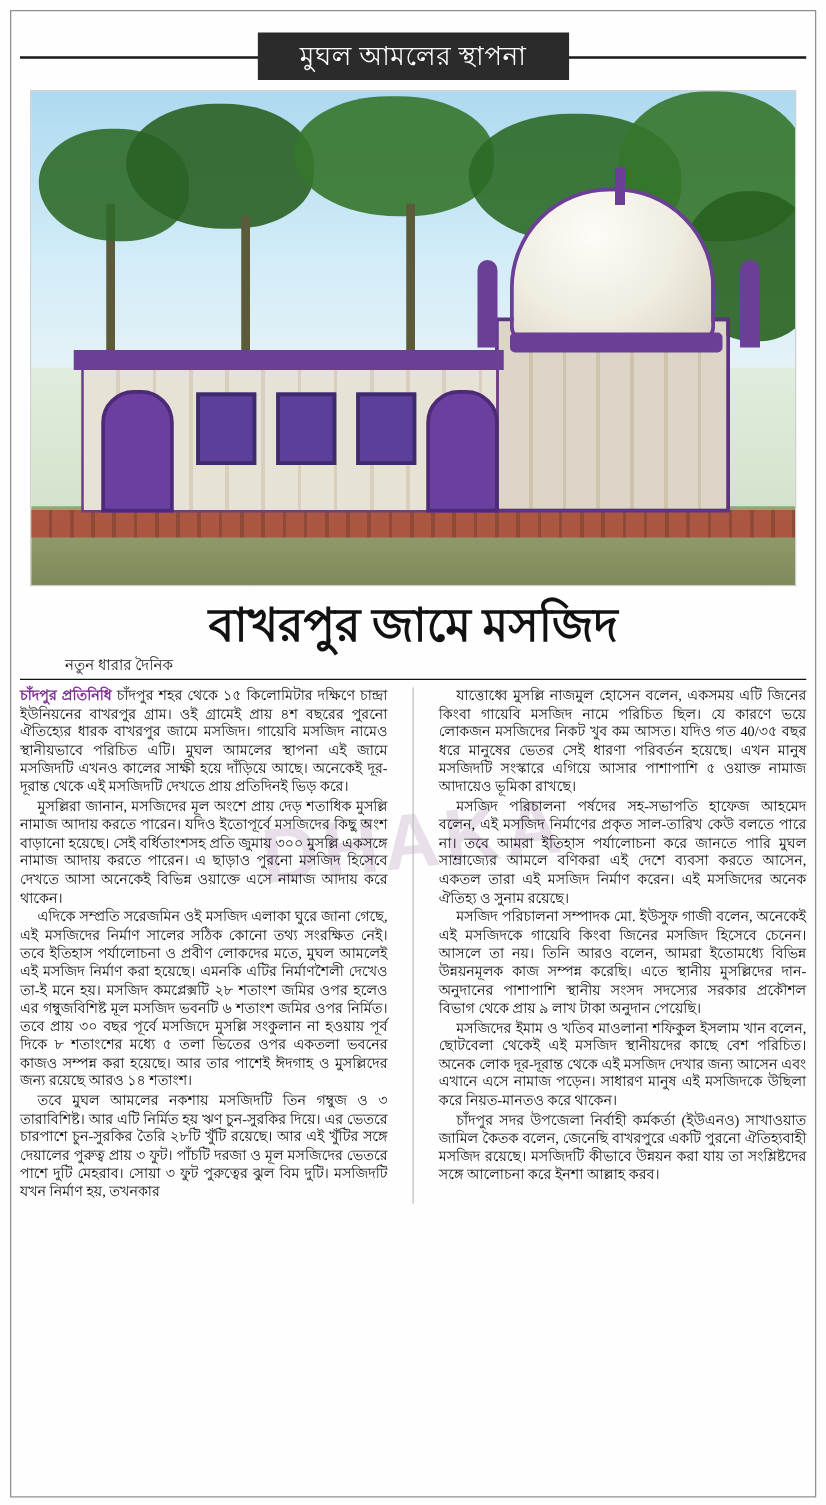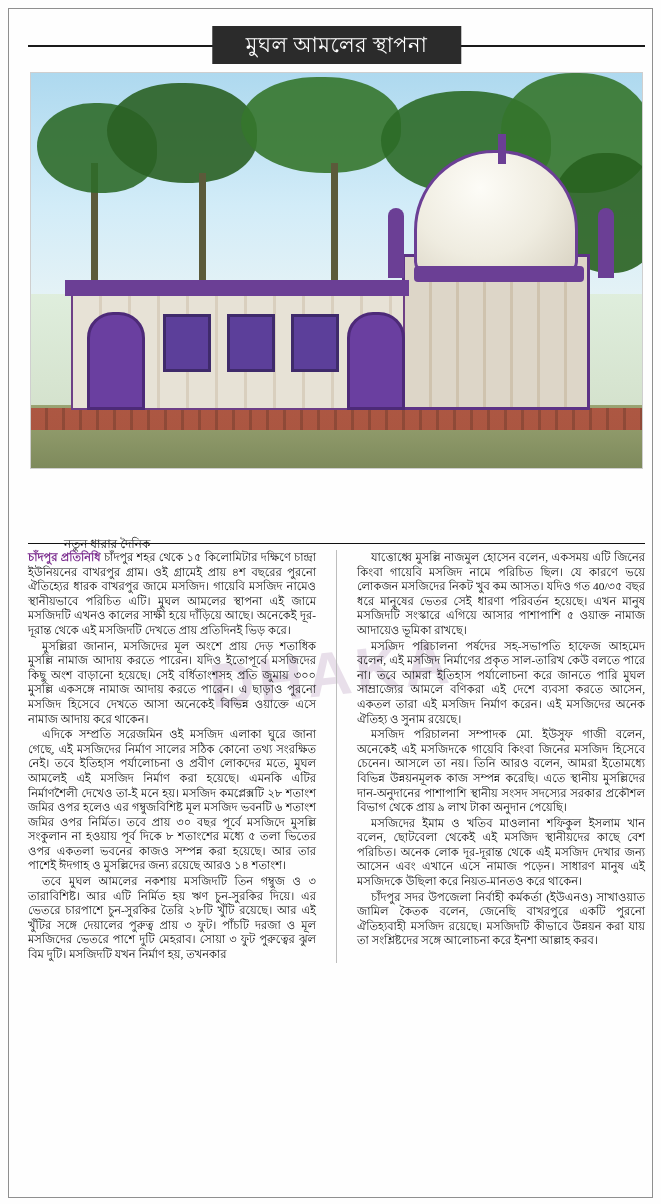--- a/index.html
+++ b/index.html
@@ -15,21 +15,21 @@
     position: relative;
     overflow: hidden;
   }
   .page {
     position: absolute;
     left: 0; top: 0;
     width: 661px;
     height: 1204px;
     background: #fefefe;
     box-sizing: border-box;
-    padding: 18px 16px 10px 28px;
+    padding: 18px 16px 10px 16px;
   }
   
   .banner-wrap {
     position: relative;
     height: 40px;
     margin: 8px 0 6px 0;
   }
   .banner-rule {
     position: absolute;
     left: 0; right: 0;
@@ -161,21 +161,21 @@
   .masthead-title {
     font-size: 37px;
     line-height: 46px;
     font-weight: bold;
     font-family: "Liberation Serif", serif;
     color: #111;
   }
   .masthead-sub {
     position: absolute;
     left: 36px;
-    top: 56px;
+    top: 44px;
     font-size: 12px;
     color: #222;
   }
   .hr-thin {
     border: none;
     border-top: 1px solid #111;
     margin: 2px 0 6px 0;
   }
   
   .watermark {
@@ -268,20 +268,21 @@
     <div class="wall"></div>
     <div class="porch-roof"></div>
     <div class="arch" style="left:56px;"></div>
     <div class="window" style="left:132px;"></div>
     <div class="window" style="left:196px;"></div>
     <div class="window" style="left:260px;"></div>
     <div class="arch" style="left:316px;"></div>
   </div>
 
   <div class="masthead">
+    <div class="masthead-title">বাখরপুর জামে মসজিদ</div>
     <div class="masthead-sub">নতুন ধারার দৈনিক</div>
   </div>
 
   <hr class="hr-thin">
 
   <div class="watermark">DHAKA</div>
 
   <div class="columns">
     <div class="col">
       <p class="first"><span class="byline">চাঁদপুর প্রতিনিধি</span> <span>চাঁদপুর শহর থেকে ১৫ কিলোমিটার দক্ষিণে চান্দ্রা ইউনিয়নের বাখরপুর গ্রাম। ওই গ্রামেই প্রায় ৪শ বছরের পুরনো ঐতিহ্যের ধারক বাখরপুর জামে মসজিদ। গায়েবি মসজিদ নামেও স্থানীয়ভাবে পরিচিত এটি। মুঘল আমলের স্থাপনা এই জামে মসজিদটি এখনও কালের সাক্ষী হয়ে দাঁড়িয়ে আছে। অনেকেই দূর-দূরান্ত থেকে এই মসজিদটি দেখতে প্রায় প্রতিদিনই ভিড় করে।</span></p>

